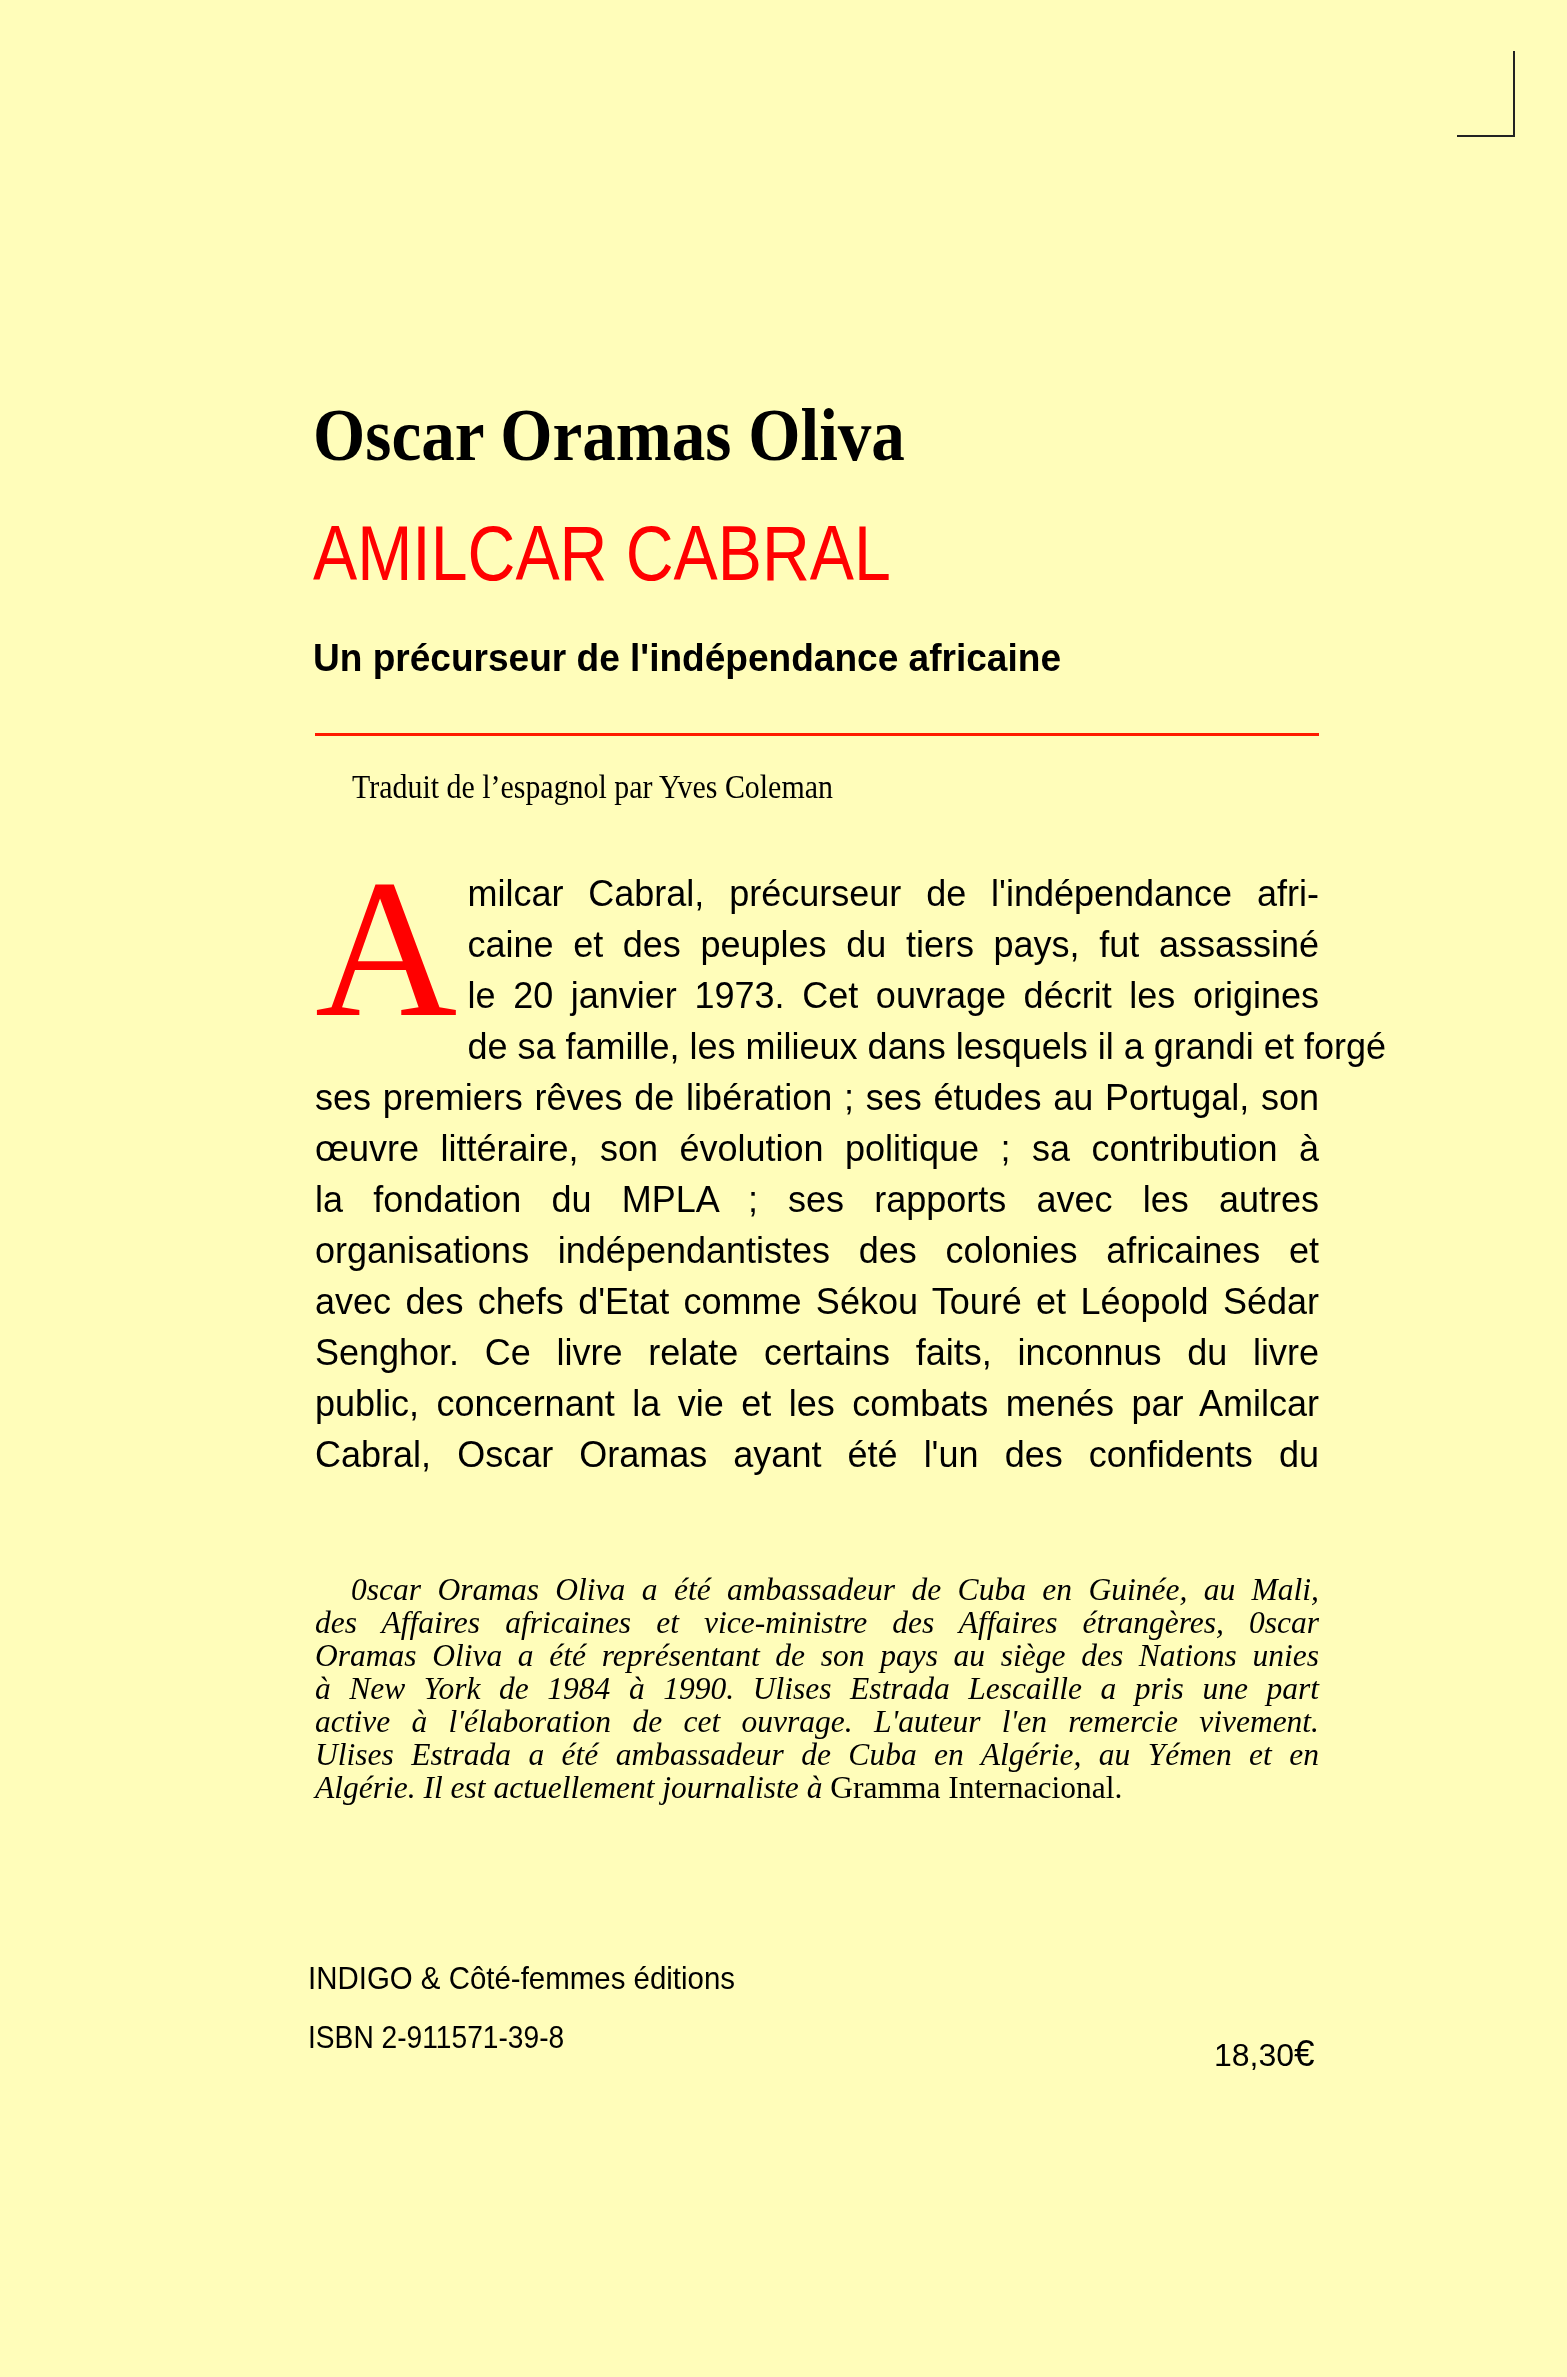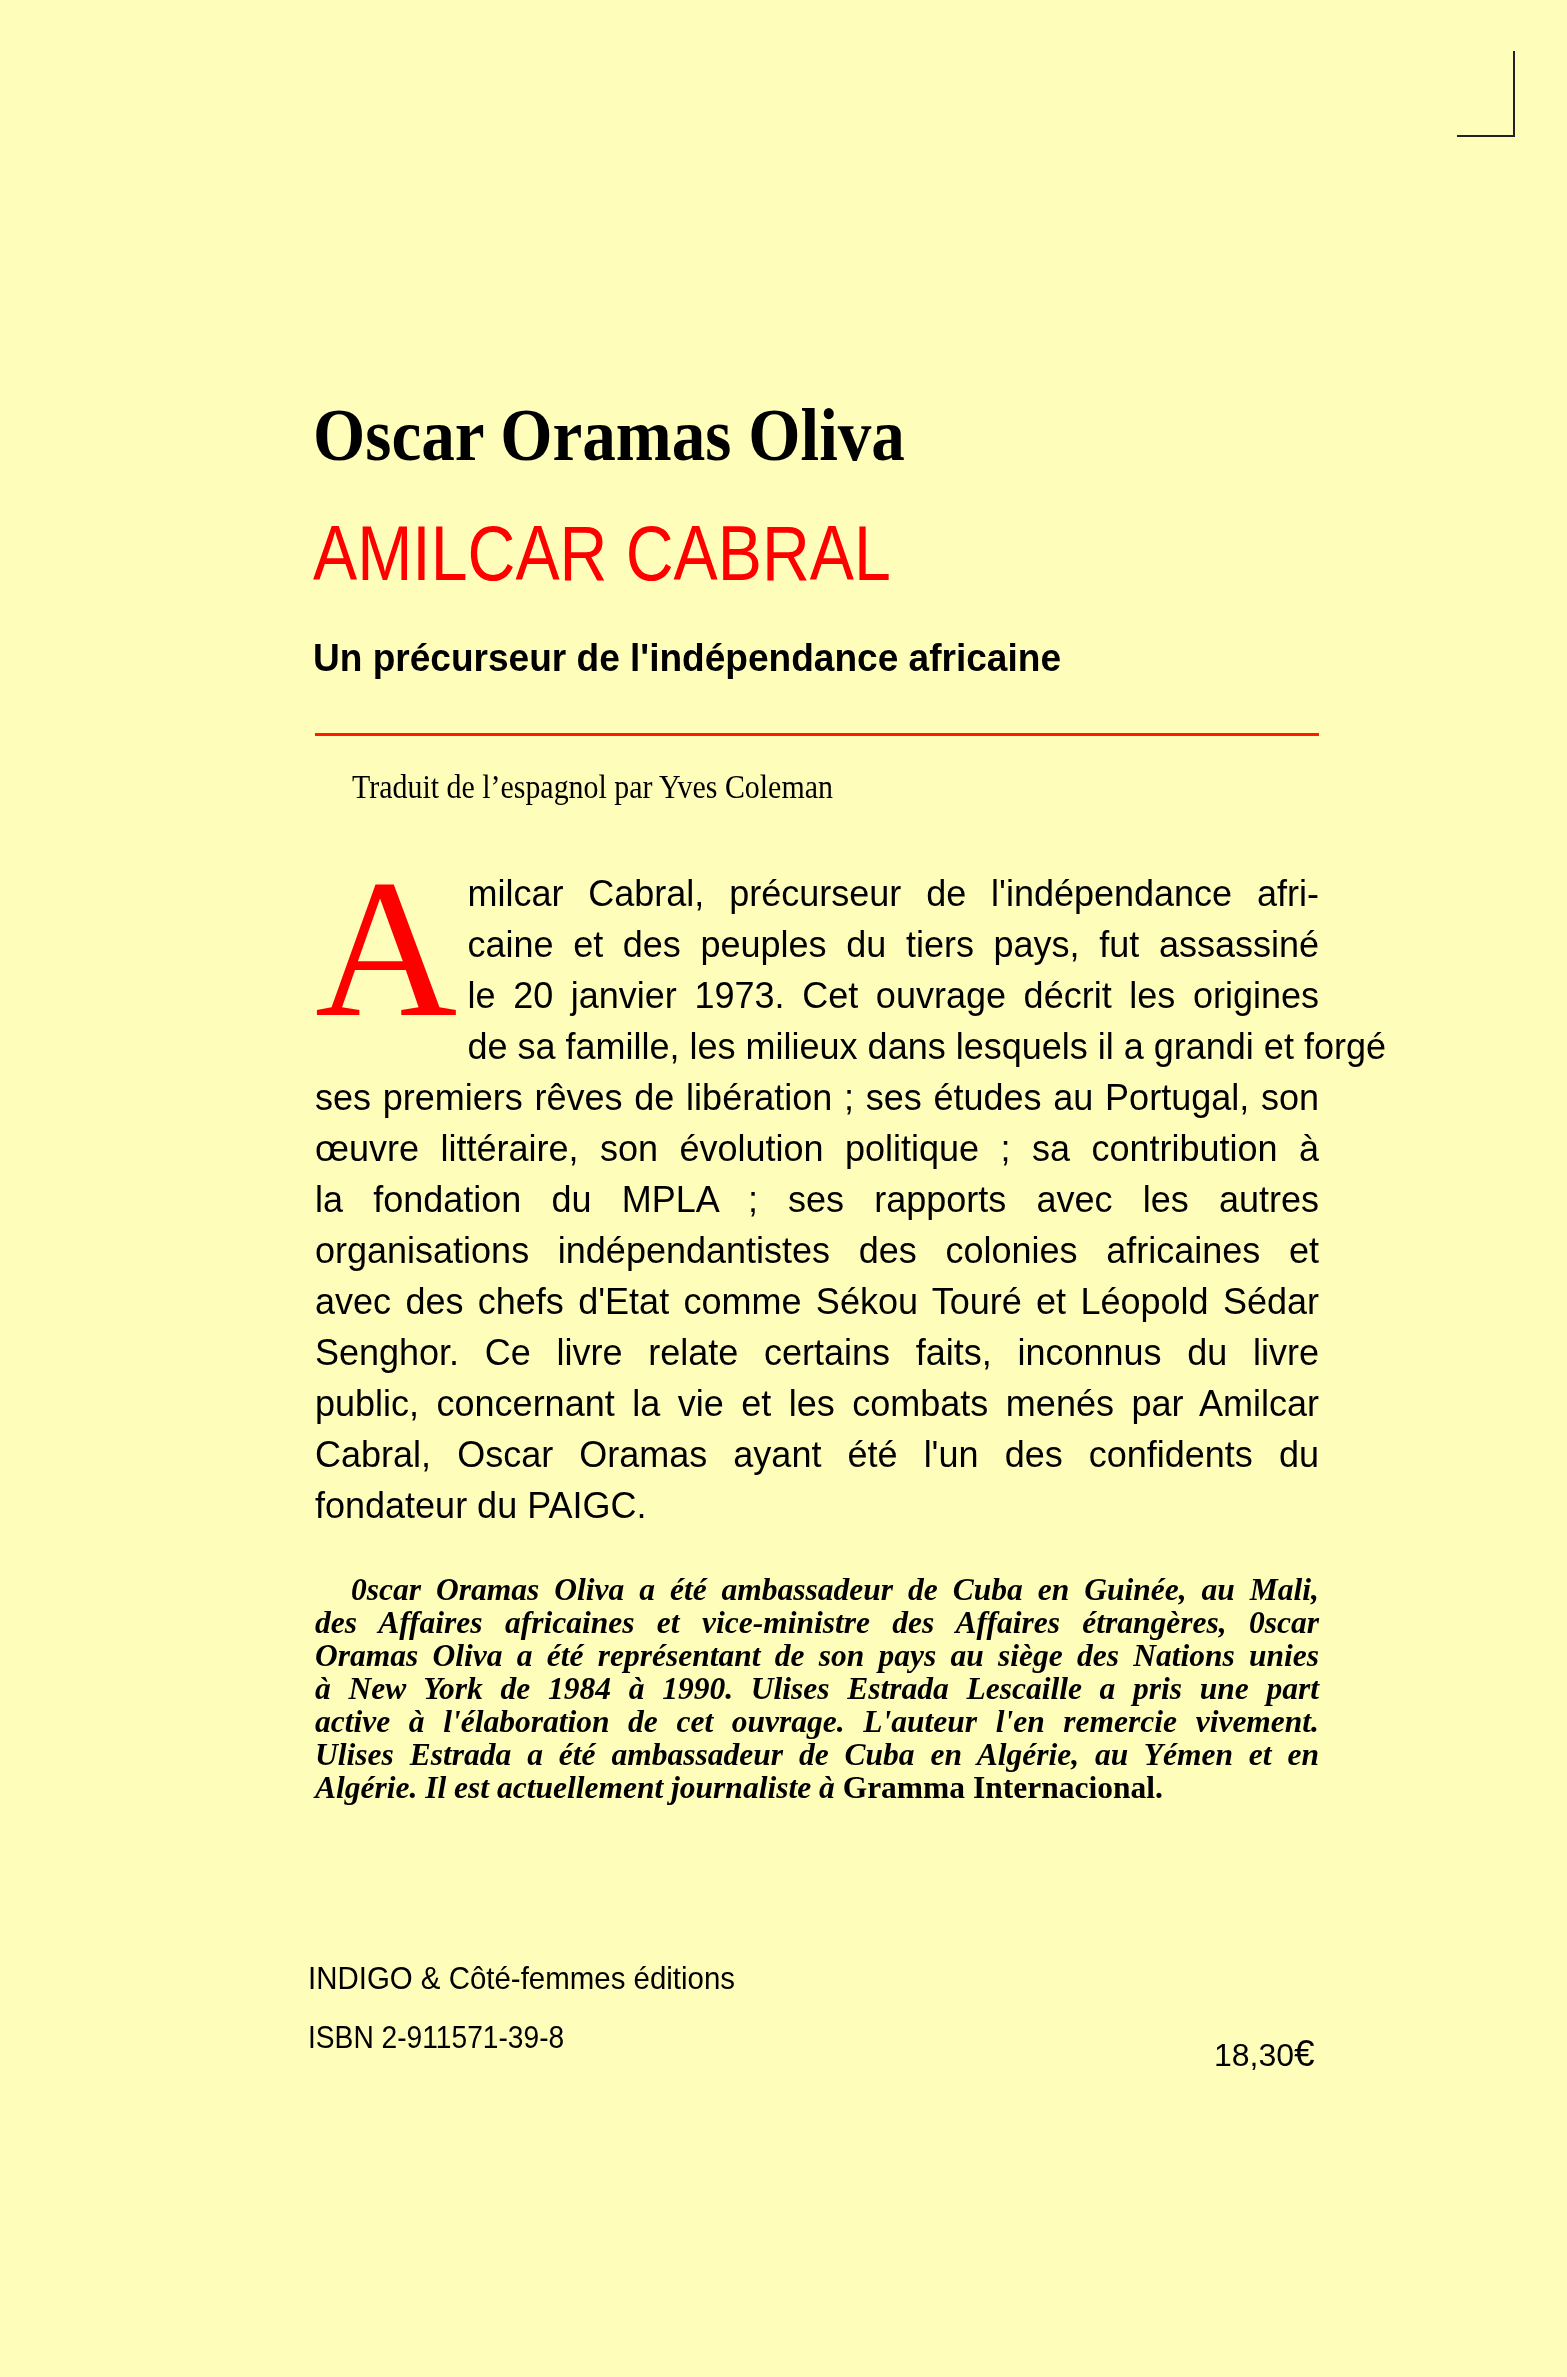--- a/index.html
+++ b/index.html
@@ -98,21 +98,20 @@
     font-style: italic;
     font-size: 31.5px;
     line-height: 33px;
   }
   .bio .line {
     display: block;
     white-space: nowrap;
     text-align: justify;
     text-align-last: justify;
     height: 33px;
-    font-weight: bold;
   }
   .bio .line.first { padding-left: 36px; }
   .bio .line.last { text-align-last: left; }
   .bio .roman { font-style: normal; }
   .publisher {
     position: absolute; left: 308px; top: 1958px;
     font-family: "Liberation Sans", sans-serif;
     font-size: 32px;
     line-height: 41px;
     white-space: nowrap;
@@ -158,21 +157,20 @@
     <span class="line">le 20 janvier 1973. Cet ouvrage décrit les origines</span>
     <span class="line">de sa famille, les milieux dans lesquels il a grandi et forgé</span>
     <span class="line">ses premiers rêves de libération ; ses études au Portugal, son</span>
     <span class="line">œuvre littéraire, son évolution politique ; sa contribution à</span>
     <span class="line">la fondation du MPLA ; ses rapports avec les autres</span>
     <span class="line">organisations indépendantistes des colonies africaines et</span>
     <span class="line">avec des chefs d'Etat comme Sékou Touré et Léopold Sédar</span>
     <span class="line">Senghor. Ce livre relate certains faits, inconnus du livre</span>
     <span class="line">public, concernant la vie et les combats menés par Amilcar</span>
     <span class="line">Cabral, Oscar Oramas ayant été l'un des confidents du</span>
-    <span class="line last">fondateur du PAIGC.</span>
   </div>
 </div>
 
 <div class="bio">
   <span class="line first">0scar Oramas Oliva a été ambassadeur de Cuba en Guinée, au Mali,</span>
   <span class="line">des Affaires africaines et vice-ministre des Affaires étrangères, 0scar</span>
   <span class="line">Oramas Oliva a été représentant de son pays au siège des Nations unies</span>
   <span class="line">à New York de 1984 à 1990. Ulises Estrada Lescaille a pris une part</span>
   <span class="line">active à l'élaboration de cet ouvrage. L'auteur l'en remercie vivement.</span>
   <span class="line">Ulises Estrada a été ambassadeur de Cuba en Algérie, au Yémen et en</span>

